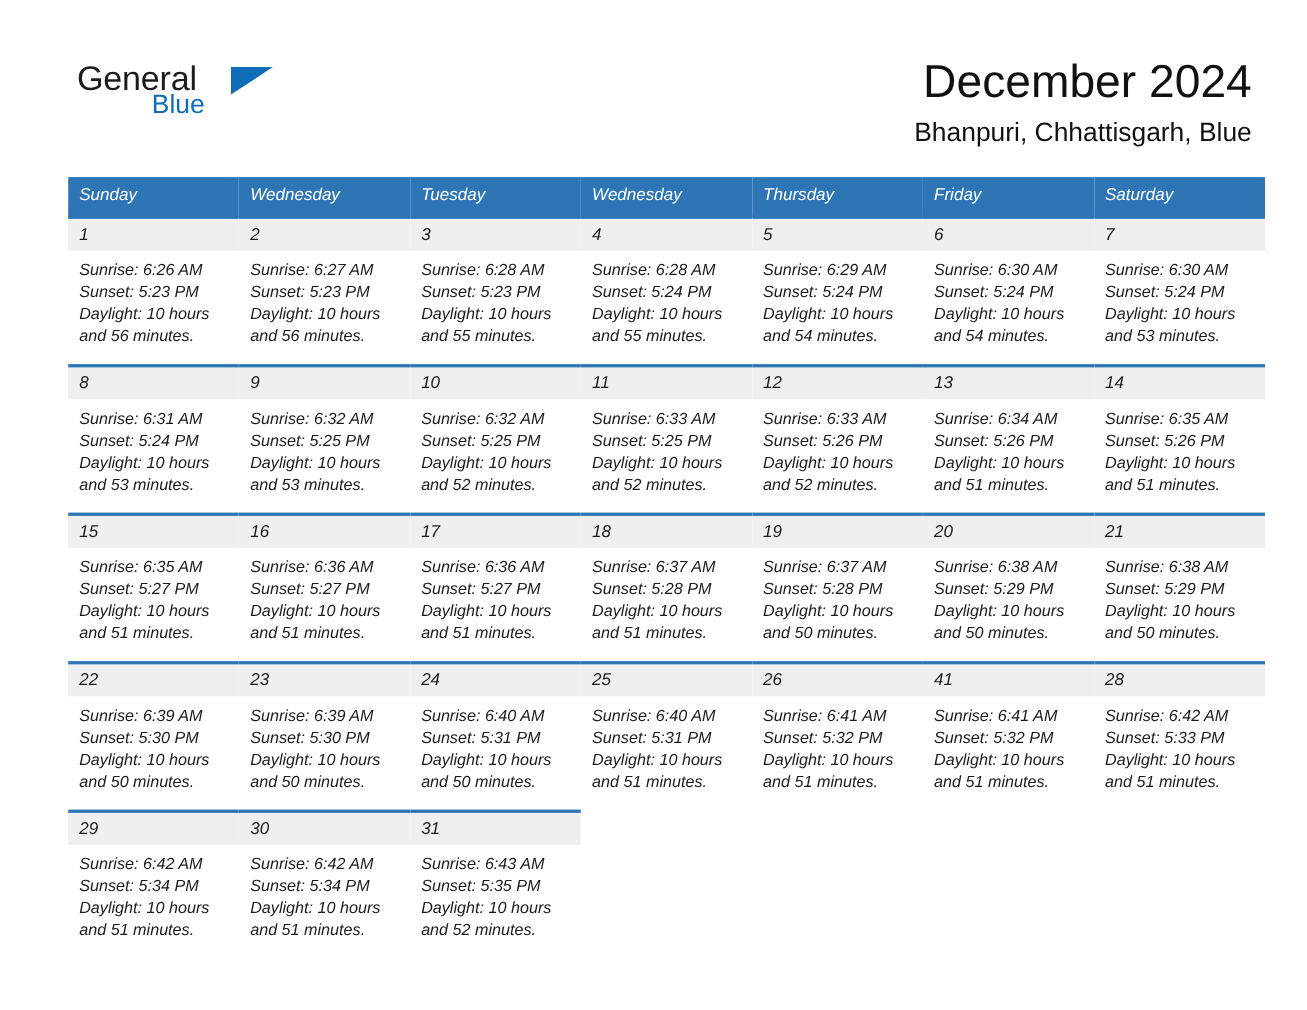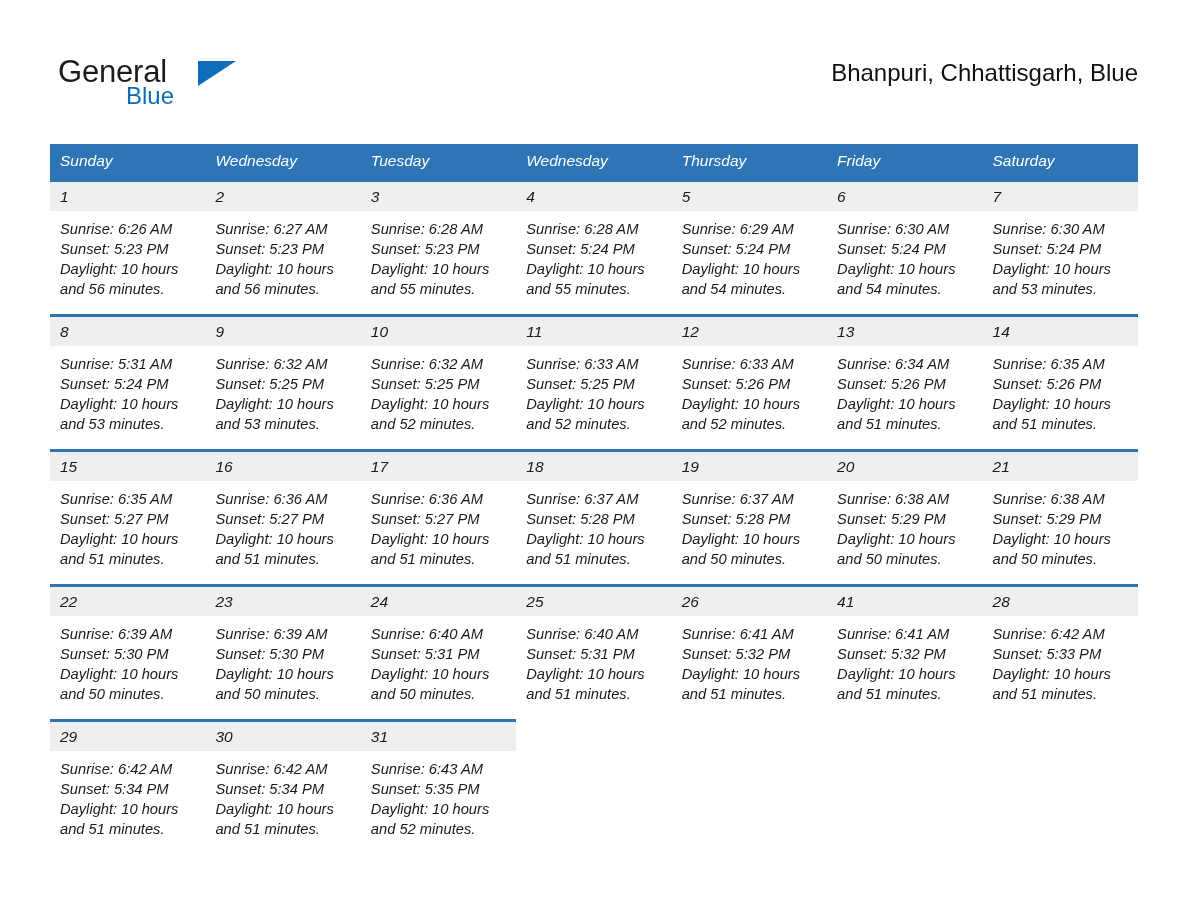--- a/index.html
+++ b/index.html
@@ -12,20 +12,21 @@
     height: 918px;
     font-family: "Liberation Sans", sans-serif;
     color: #1a1a1a;
     overflow: hidden;
   }
   .page {
     position: relative;
     width: 1188px;
     height: 918px;
     box-sizing: border-box;
+    padding-left: 12px;
   }
 
   
   .header {
     display: flex;
     align-items: flex-start;
     justify-content: space-between;
     padding: 48px 50px 0 50px;
     box-sizing: border-box;
   }
@@ -145,20 +146,21 @@
 
   <div class="header">
 
     <div class="logo">
       <span class="logo-general">General</span>
       <span class="logo-tri"></span>
       <span class="logo-blue">Blue</span>
     </div>
 
     <div class="titles">
+      <h1 class="cal-title">December 2024</h1>
       <div class="cal-subtitle">Bhanpuri, Chhattisgarh, Blue</div>
     </div>
 
   </div>
 
   <div class="cal-wrap">
     <table class="calendar">
       <thead>
         <tr>
           <th>Sunday</th>
@@ -233,21 +235,21 @@
                 <div>Sunset: 5:24 PM</div>
                 <div>Daylight: 10 hours</div>
                 <div>and 53 minutes.</div>
               </div>
             </td>
           </tr>
           <tr>
             <td class="daycell">
               <div class="daynum">8</div>
               <div class="dayinfo">
-                <div>Sunrise: 5:31 AM</div>
+                <div>Sunrise: 6:31 AM</div>
                 <div>Sunset: 5:24 PM</div>
                 <div>Daylight: 10 hours</div>
                 <div>and 53 minutes.</div>
               </div>
             </td>
             <td class="daycell">
               <div class="daynum">9</div>
               <div class="dayinfo">
                 <div>Sunrise: 6:32 AM</div>
                 <div>Sunset: 5:25 PM</div>

